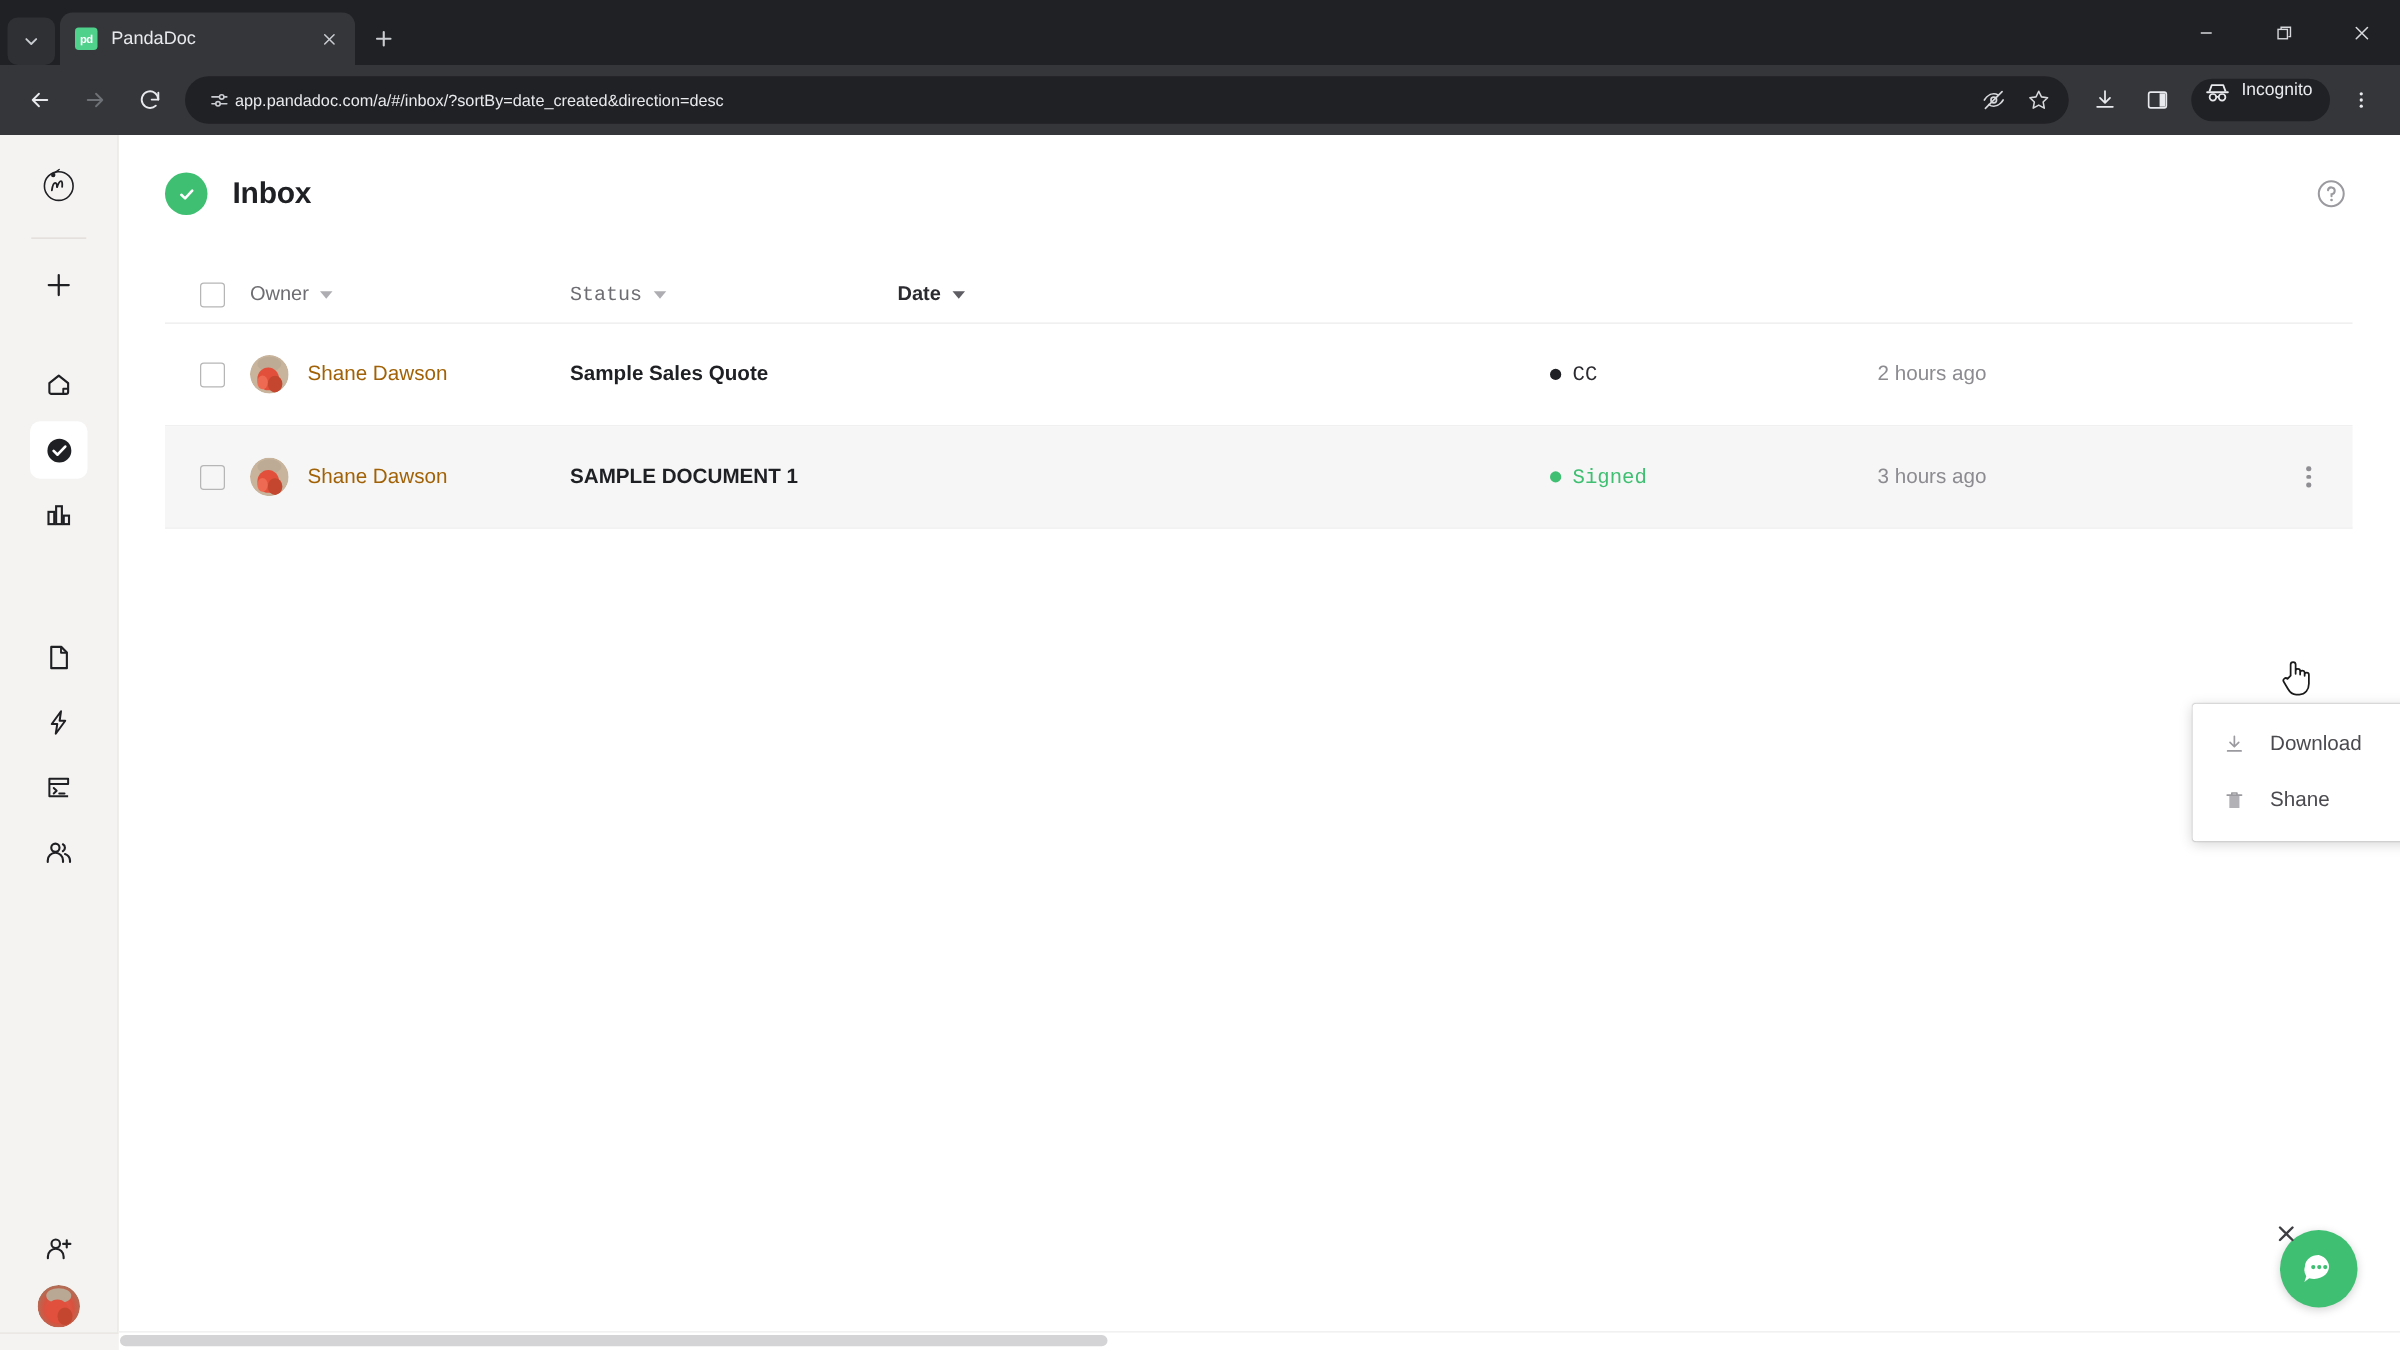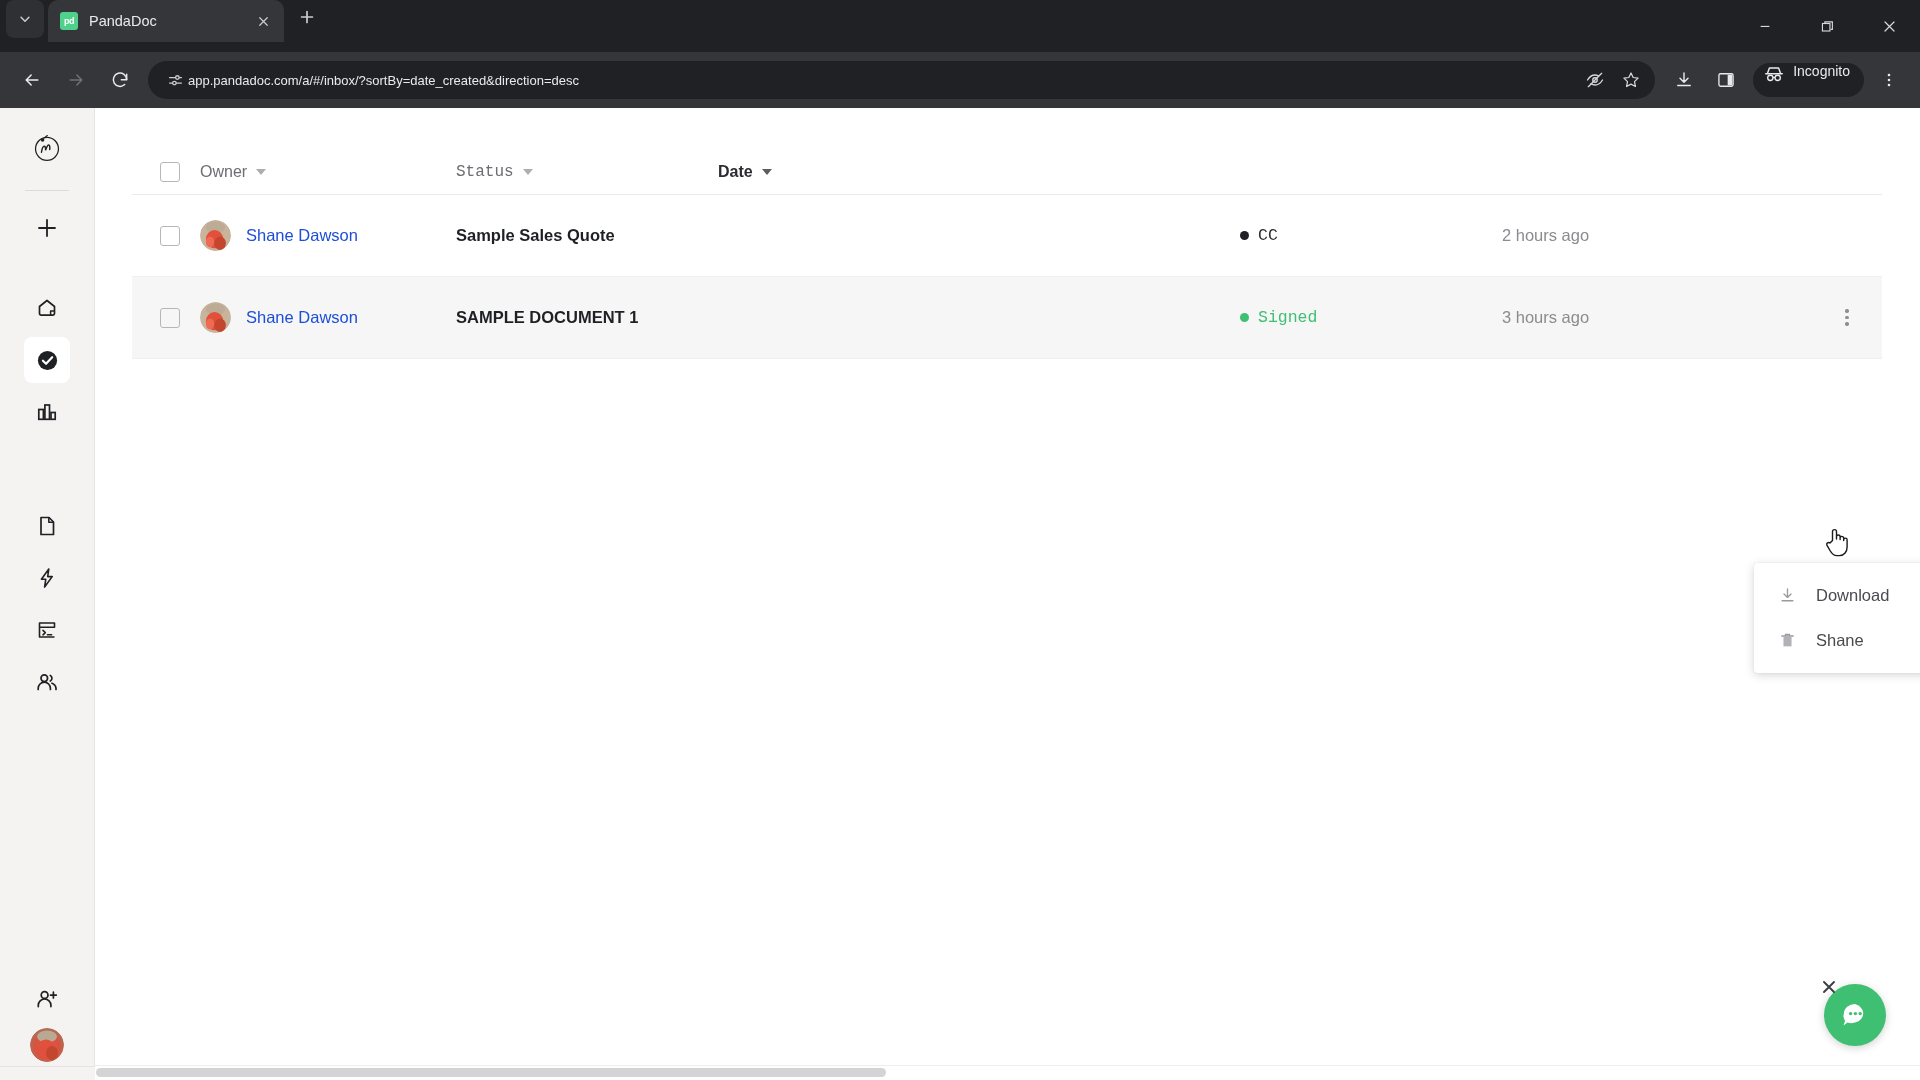--- a/index.html
+++ b/index.html
@@ -25,21 +25,21 @@
   .titlebar {
     height: 52px;
     background: #202124;
     display: flex;
     align-items: flex-end;
     flex: 0 0 52px;
     position: relative;
   }
   .tabstrip-left {
     display: flex;
-    align-items: flex-start;
+    align-items: flex-end;
     height: 52px;
     padding-left: 6px;
   }
   .tab-search-btn {
     width: 38px;
     height: 38px;
     border-radius: 8px;
     background: #2f3033;
     display: flex;
     align-items: center;
@@ -348,21 +348,21 @@
   .avatar {
     width: 31px;
     height: 31px;
     border-radius: 50%;
     overflow: hidden;
     flex: 0 0 31px;
     margin-right: 15px;
   }
   .owner-name {
     font-size: 16.5px;
-    color: #1d4ed8;
+    color: #a16207;
   }
   .doc-title {
     font-size: 16.5px;
     font-weight: bold;
     color: #1f2024;
     white-space: nowrap;
   }
   .status-wrap { display: inline-flex; align-items: center; }
   .status-dot {
     width: 9px; height: 9px; border-radius: 50%;
@@ -699,20 +699,35 @@
           <circle cx="17" cy="17" r="17" fill="url(#avg1)"></circle>
           <ellipse cx="17" cy="8.5" rx="10" ry="6" fill="#b9a894"></ellipse>
           <ellipse cx="16" cy="21" rx="9" ry="9.5" fill="#e0503c"></ellipse>
           <ellipse cx="22" cy="25" rx="6" ry="7" fill="#c4462f"></ellipse>
         </svg>
       </div>
     </div>
 
     <div class="content">
 
+      <div class="page-head">
+        <div class="page-icon">
+          <svg width="19" height="19" viewBox="0 0 24 24">
+            <path d="M6.4 12.4 L10.2 16 L17.4 8.2" stroke="#ffffff" stroke-width="2.6" fill="none" stroke-linecap="round" stroke-linejoin="round"></path>
+          </svg>
+        </div>
+        <div class="page-title">Inbox</div>
+        <div class="help-btn">
+          <svg width="26" height="26" viewBox="0 0 24 24">
+            <circle cx="12" cy="12" r="9.2" stroke="#9a9a9f" stroke-width="1.5" fill="none"></circle>
+            <path d="M9.6 9.4 a2.5 2.5 0 1 1 2.6 2.9 v1.5" stroke="#9a9a9f" stroke-width="1.5" fill="none" stroke-linecap="round"></path>
+            <circle cx="12.2" cy="16.6" r="1" fill="#9a9a9f"></circle>
+          </svg>
+        </div>
+      </div>
 
       <div class="table">
 
         <div class="trow thead">
           <div class="c-check">
             <div class="checkbox"></div>
           </div>
           <div class="c-owner">
             <span class="th-label">Owner</span>
             <span class="caret"></span>

